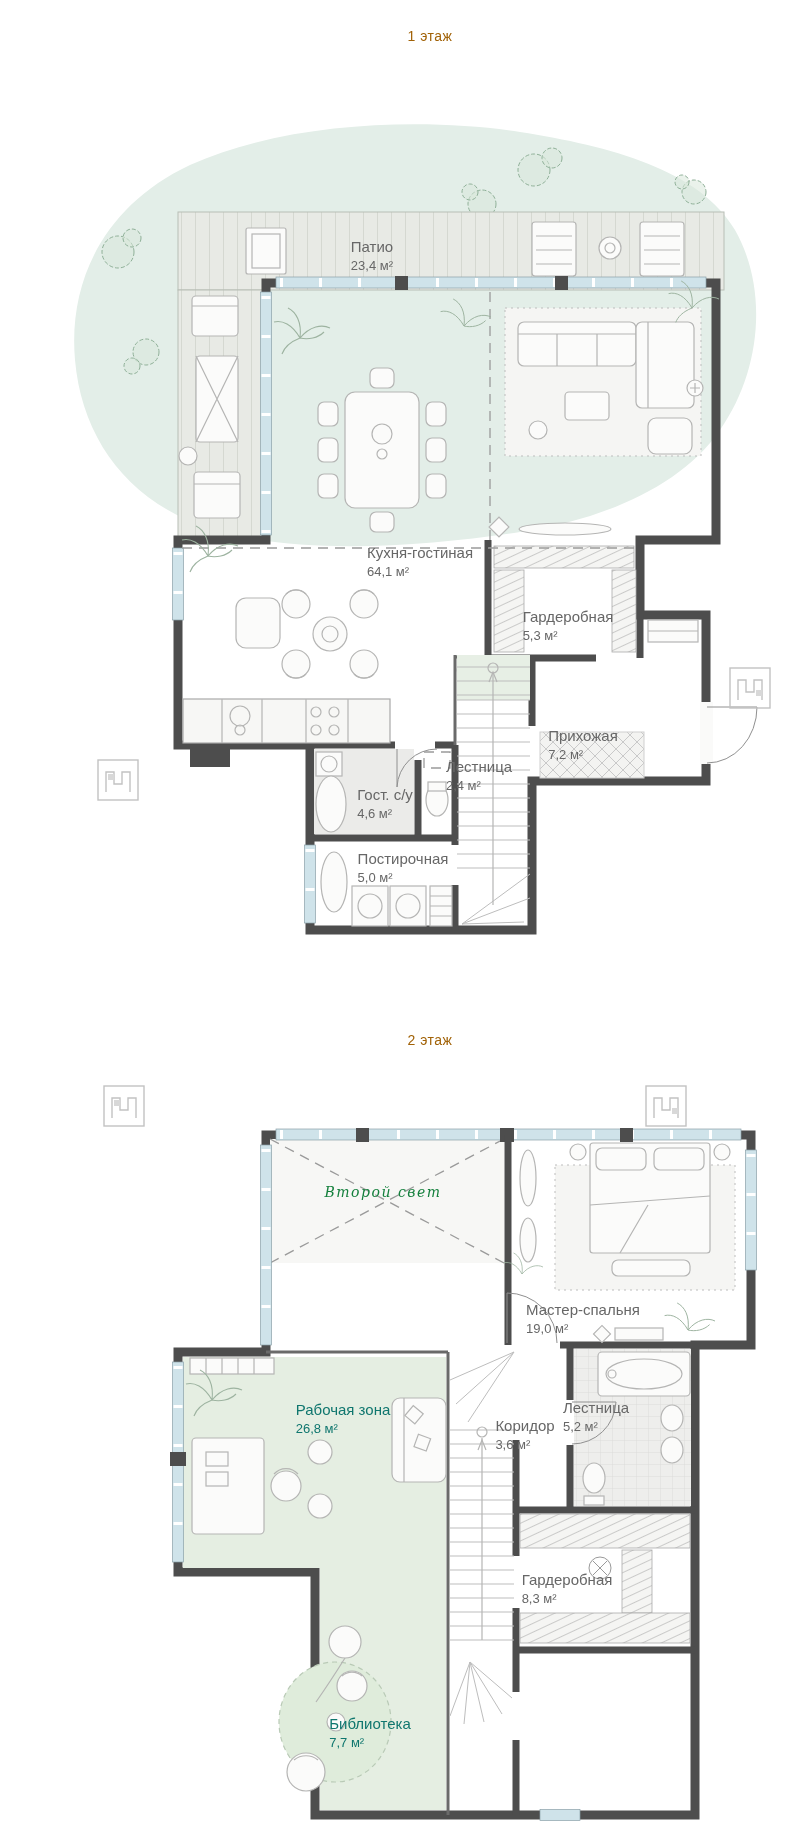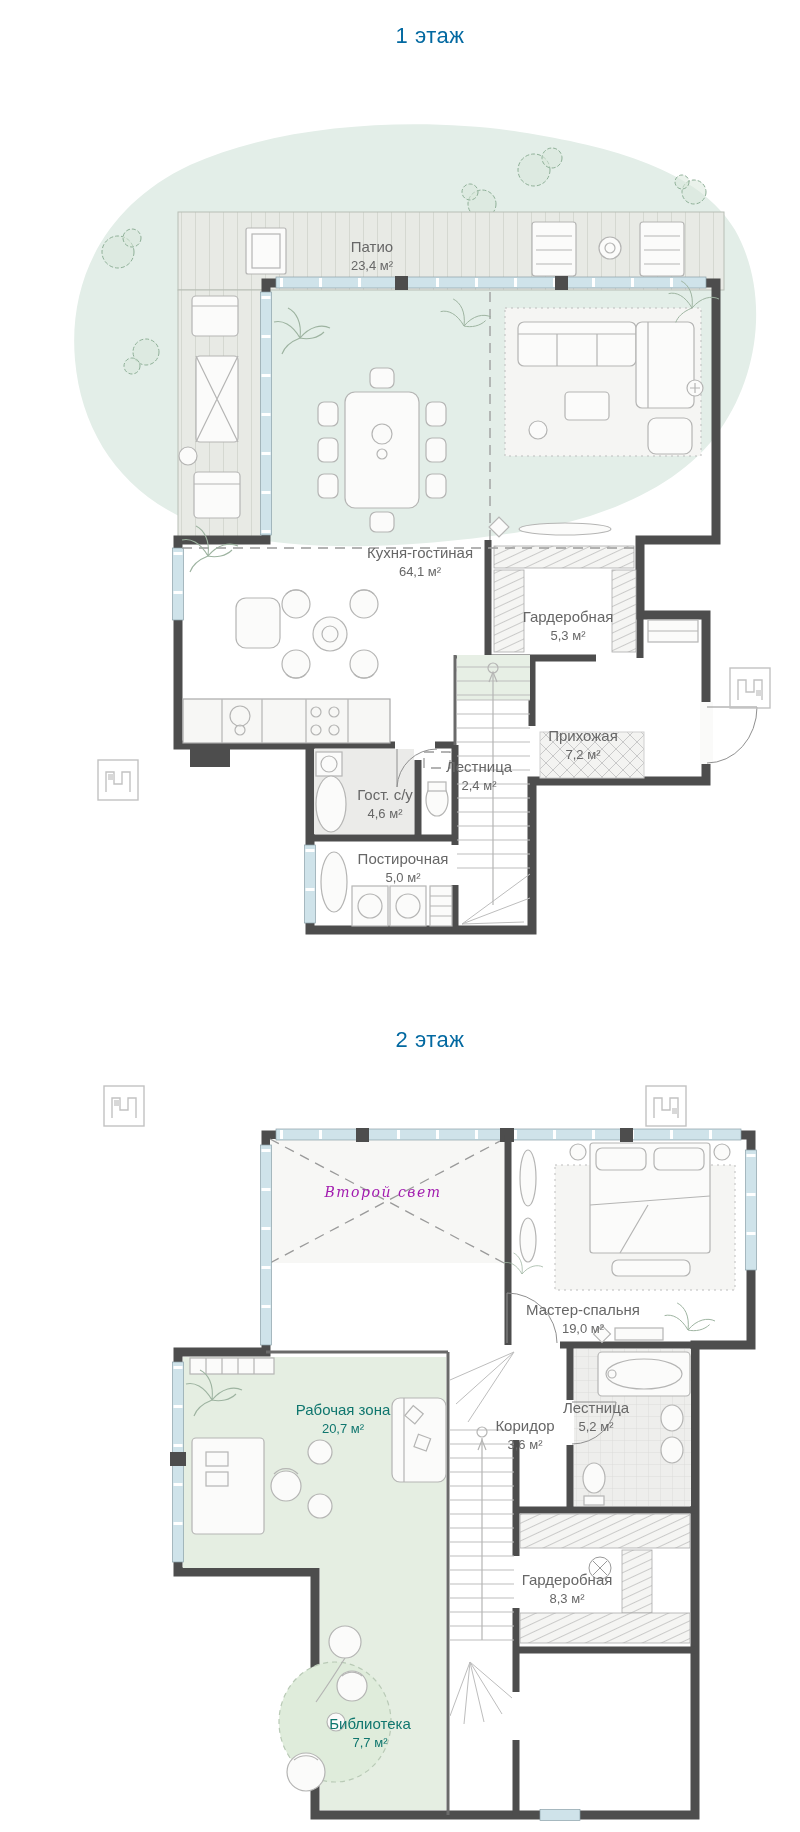--- a/index.html
+++ b/index.html
@@ -1,25 +1,25 @@
 <!DOCTYPE html>
 <html><head>
 <meta charset="utf-8">
 <style>
   html,body{margin:0;padding:0;background:#ffffff}
   #canvas{position:relative;width:800px;height:1832px;background:#fff;overflow:hidden;
           font-family:"Liberation Sans",sans-serif}
   #plan-svg{position:absolute;left:0;top:0}
-  .floor-title{position:absolute;transform:translate(-50%,-50%);color:#0369a1;
-               font-size:22px;letter-spacing:.5px;white-space:nowrap}
-  .room-label{position:absolute;transform:translate(-50%,-50%);text-align:center;
+  .floor-title{position:absolute;transform:translate(-50%,-50%);color:#a16207;
+               font-size:14px;letter-spacing:.5px;white-space:nowrap}
+  .room-label{position:absolute;transform:translate(-50%,-50%);text-align:left;
               color:#676767;font-size:15px;line-height:1.42;white-space:nowrap}
   .room-label .ra{font-size:13px}
   .label-green{color:#0f766e}
-  .label-italic{font-family:"DejaVu Serif",serif;font-style:italic;color:#a21caf;
+  .label-italic{font-family:"DejaVu Serif",serif;font-style:italic;color:#15803d;
                 font-size:14px;letter-spacing:1.5px}
   
   .wall{fill:none;stroke:#4d4d4d;stroke-width:9;stroke-linejoin:miter}
   .iwall{fill:none;stroke:#4d4d4d;stroke-width:7}
   .twall{fill:none;stroke:#6a6a6a;stroke-width:3}
   .furn{fill:#fbfbfa;stroke:#b5b5b4;stroke-width:1.2}
   .furn2{fill:none;stroke:#b5b5b4;stroke-width:1.2}
   .tread{stroke:#bdbdbd;stroke-width:1;fill:none}
   .dash{stroke:#9a9a9a;stroke-width:1.3;fill:none;stroke-dasharray:10 7}
   .rug{fill:#f5f5f3;stroke:#bdbdbd;stroke-width:1;stroke-dasharray:2 4}
@@ -440,21 +440,21 @@
 
 <div class="room-label label-italic" style="left:383px;top:1193px">Второй свет</div>
 
 <div class="room-label" style="left:583px;top:1319px">
   <div class="rn">Мастер-спальня</div>
   <div class="ra">19,0 м²</div>
 </div>
 
 <div class="room-label label-green" style="left:343px;top:1419px">
   <div class="rn">Рабочая зона</div>
-  <div class="ra">20,7 м²</div>
+  <div class="ra">26,8 м²</div>
 </div>
 
 <div class="room-label" style="left:525px;top:1435px">
   <div class="rn">Коридор</div>
   <div class="ra">3,6 м²</div>
 </div>
 
 <div class="room-label" style="left:596px;top:1417px">
   <div class="rn">Лестница</div>
   <div class="ra">5,2 м²</div>

